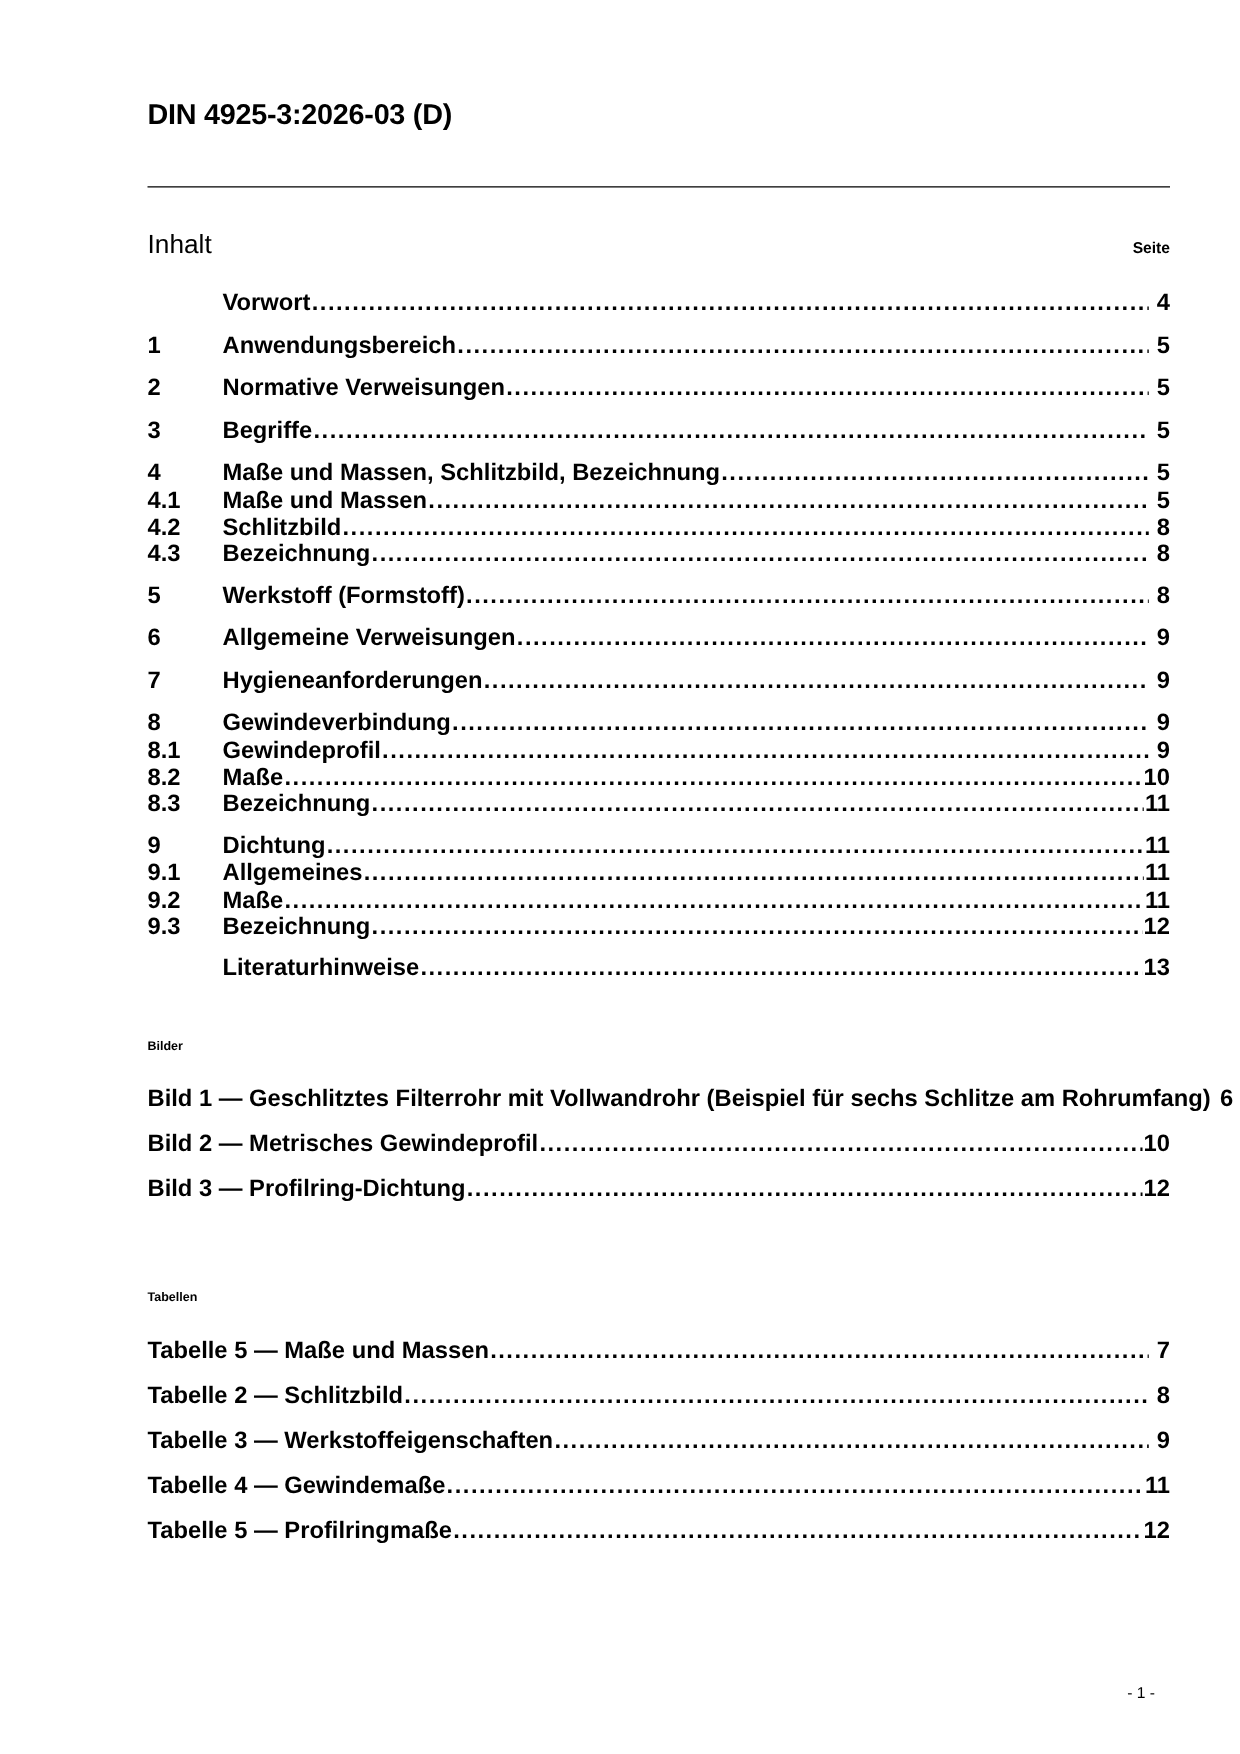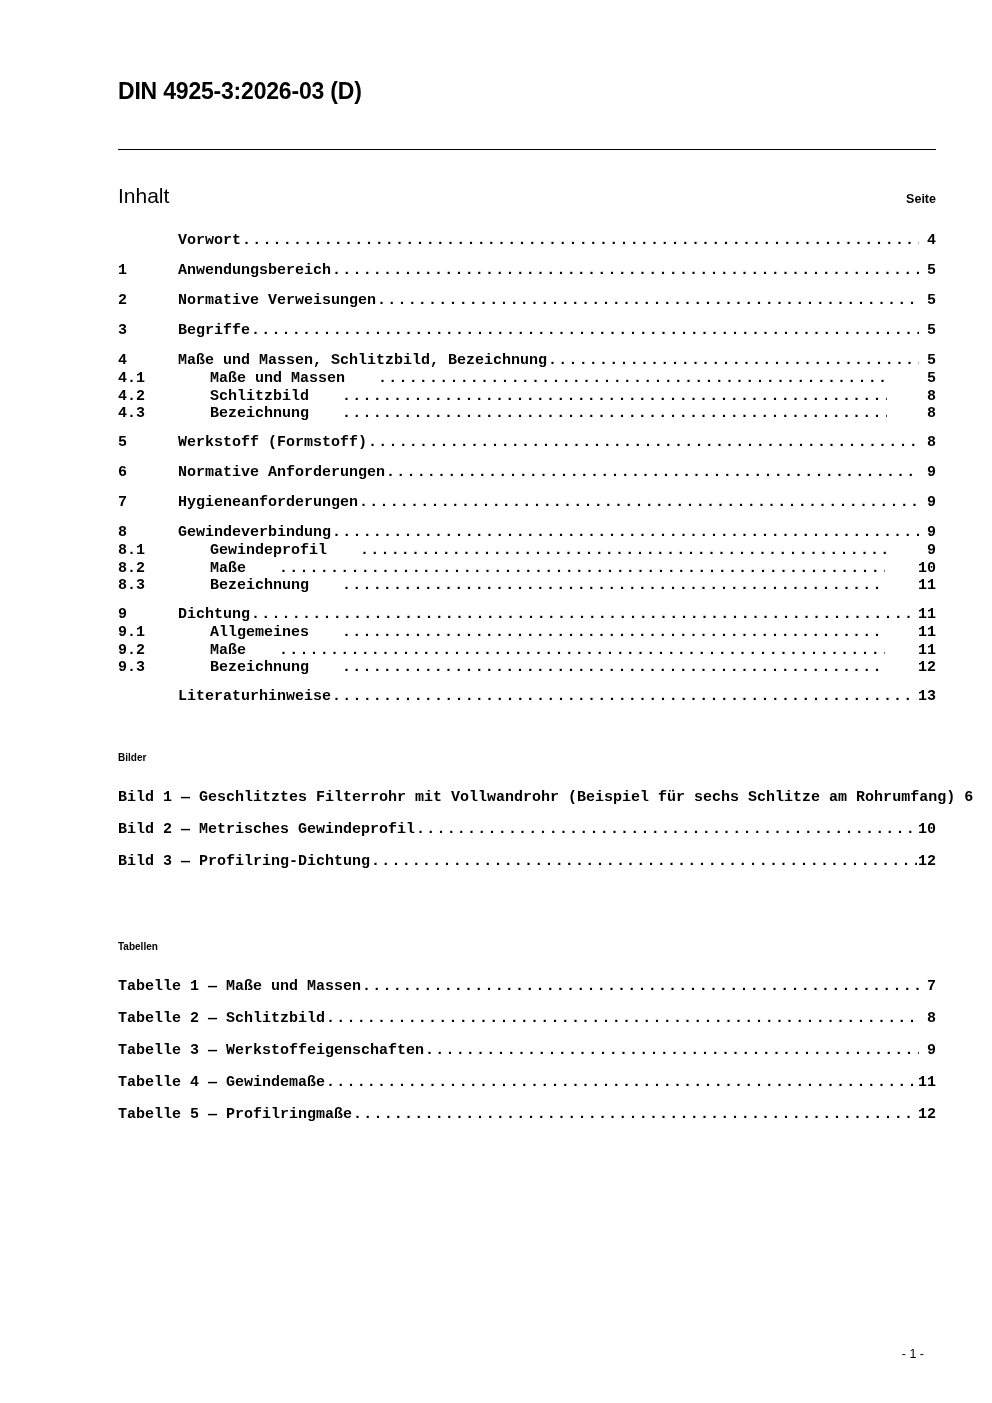--- a/index.html
+++ b/index.html
@@ -61,32 +61,31 @@
     font-family: "Liberation Sans", sans-serif;
     font-size: 12.5px;
     font-weight: bold;
   }
   .toc {
     width: 818px;
   }
   .toc-entry {
     display: flex;
     align-items: center;
-    font-family: Liberation Mono, monospace;
-    font-weight: bold;
-    font-size: 15px;
+    font-family: Liberation Sans, sans-serif;
+    font-weight: bold;
+    font-size: 19px;
     line-height: 1.0;
     padding: 2.5px 0;
   }
   .toc-entry.gap-before {
     margin-top: 10px;
   }
   .toc-entry.tight {
     padding: 1.2px 0;
-    gap: 32px;
   }
   .toc-num {
     width: 60px;
     flex: 0 0 60px;
   }
   .toc-label {
     white-space: nowrap;
   }
   .toc-dots {
     flex: 1 1 auto;
@@ -187,21 +186,21 @@
         <span class="toc-page">8</span>
       </div>
       <div class="toc-entry gap-before">
         <span class="toc-num">5</span>
         <span class="toc-label">Werkstoff (Formstoff)</span>
         <span class="toc-dots">........................................................................................................................................................................................................</span>
         <span class="toc-page">8</span>
       </div>
       <div class="toc-entry gap-before">
         <span class="toc-num">6</span>
-        <span class="toc-label">Normative Anforderungen</span>
+        <span class="toc-label">Allgemeine Verweisungen</span>
         <span class="toc-dots">........................................................................................................................................................................................................</span>
         <span class="toc-page">9</span>
       </div>
       <div class="toc-entry gap-before">
         <span class="toc-num">7</span>
         <span class="toc-label">Hygieneanforderungen</span>
         <span class="toc-dots">........................................................................................................................................................................................................</span>
         <span class="toc-page">9</span>
       </div>
       <div class="toc-entry gap-before">
@@ -275,21 +274,21 @@
       <div class="toc-entry">
         <span class="toc-label">Bild 3 — Profilring-Dichtung</span>
         <span class="toc-dots">........................................................................................................................................................................................................</span>
         <span class="toc-page">12</span>
       </div>
     </div>
 
   <div class="section-heading" style="margin-top:64px;">Tabellen</div>
   <div class="toc tables" id="tables-list">
       <div class="toc-entry">
-        <span class="toc-label">Tabelle 1 — Maße und Massen</span>
+        <span class="toc-label">Tabelle 5 — Maße und Massen</span>
         <span class="toc-dots">........................................................................................................................................................................................................</span>
         <span class="toc-page">7</span>
       </div>
       <div class="toc-entry">
         <span class="toc-label">Tabelle 2 — Schlitzbild</span>
         <span class="toc-dots">........................................................................................................................................................................................................</span>
         <span class="toc-page">8</span>
       </div>
       <div class="toc-entry">
         <span class="toc-label">Tabelle 3 — Werkstoffeigenschaften</span>

